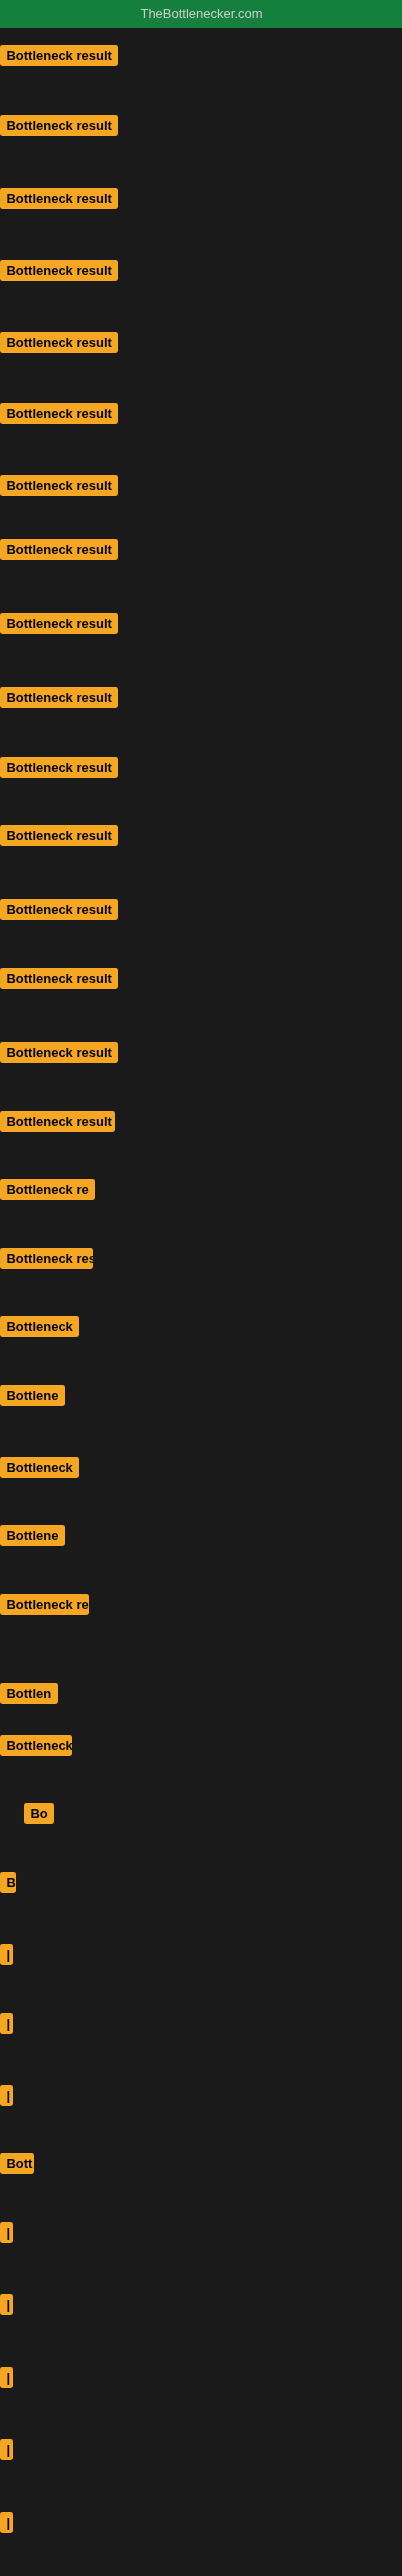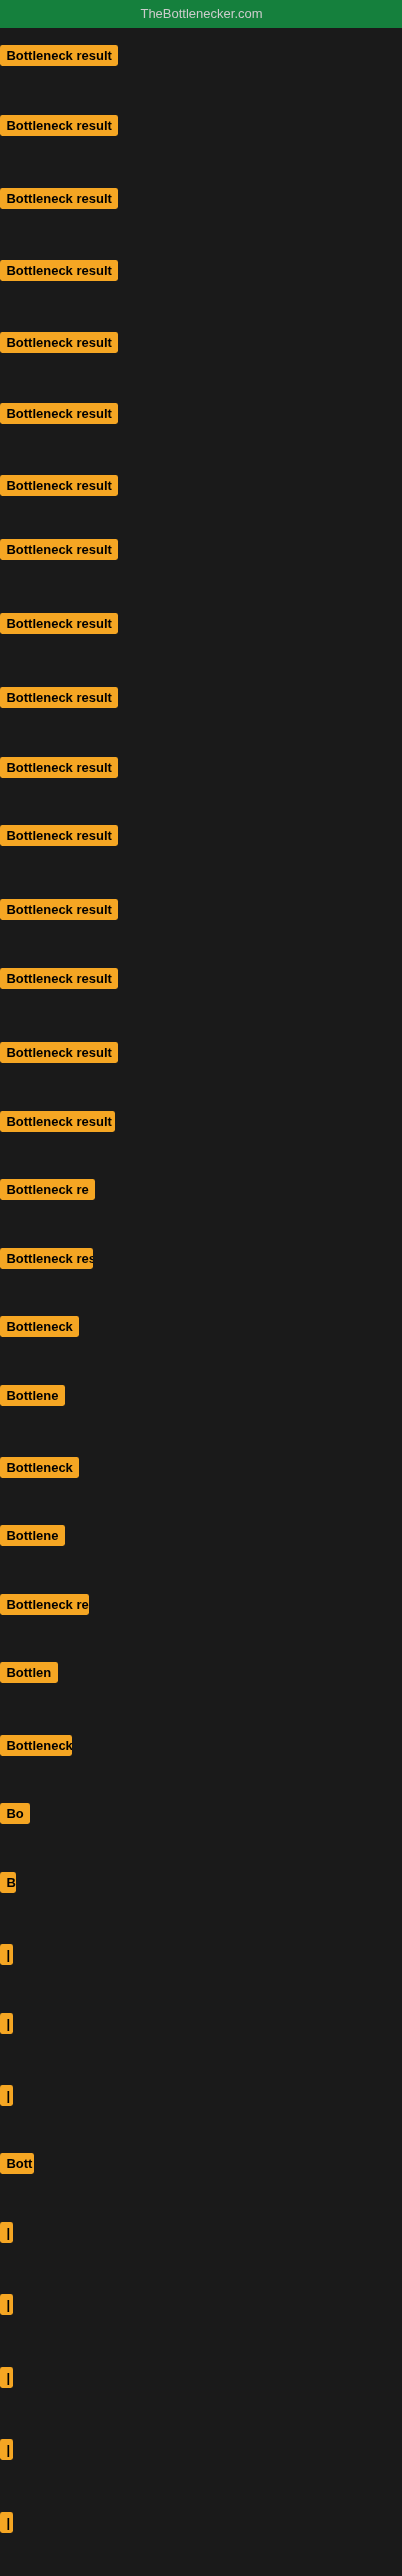--- a/index.html
+++ b/index.html
@@ -59,23 +59,23 @@
     <div class="bottleneck-item" style="top: 968px;"><span class="bottleneck-badge" style="max-width: 141px;">Bottleneck result</span></div>
     <div class="bottleneck-item" style="top: 1042px;"><span class="bottleneck-badge" style="max-width: 120px;">Bottleneck result</span></div>
     <div class="bottleneck-item" style="top: 1111px;"><span class="bottleneck-badge" style="max-width: 115px;">Bottleneck result</span></div>
     <div class="bottleneck-item" style="top: 1179px;"><span class="bottleneck-badge" style="max-width: 97px;">Bottleneck re</span></div>
     <div class="bottleneck-item" style="top: 1248px;"><span class="bottleneck-badge" style="max-width: 93px;">Bottleneck result</span></div>
     <div class="bottleneck-item" style="top: 1316px;"><span class="bottleneck-badge" style="max-width: 81px;">Bottleneck</span></div>
     <div class="bottleneck-item" style="top: 1385px;"><span class="bottleneck-badge" style="max-width: 72px;">Bottlene</span></div>
     <div class="bottleneck-item" style="top: 1457px;"><span class="bottleneck-badge" style="max-width: 81px;">Bottleneck</span></div>
     <div class="bottleneck-item" style="top: 1525px;"><span class="bottleneck-badge" style="max-width: 68px;">Bottlene</span></div>
     <div class="bottleneck-item" style="top: 1594px;"><span class="bottleneck-badge" style="max-width: 89px;">Bottleneck re</span></div>
-    <div class="bottleneck-item" style="top: 1662px;"><span class="bottleneck-badge" style="max-width: 63px;">Bottlen</span></div>
+    <div class="bottleneck-item" style="top: 1662px;"><span class="bottleneck-badge" style="max-width: 63px; margin-top: 21px;">Bottlen</span></div>
     <div class="bottleneck-item" style="top: 1735px;"><span class="bottleneck-badge" style="max-width: 72px;">Bottleneck</span></div>
-    <div class="bottleneck-item" style="top: 1803px;"><span class="bottleneck-badge" style="max-width: 44px;">Bo</span></div>
+    <div class="bottleneck-item" style="top: 1803px; margin-left: 24px;"><span class="bottleneck-badge" style="max-width: 44px;">Bo</span></div>
     <div class="bottleneck-item" style="top: 1872px;"><span class="bottleneck-badge" style="max-width: 16px;">B</span></div>
     <div class="bottleneck-item" style="top: 1944px;"><span class="bottleneck-badge" style="max-width: 4px;">|</span></div>
     <div class="bottleneck-item" style="top: 2013px;"><span class="bottleneck-badge" style="max-width: 4px;">|</span></div>
     <div class="bottleneck-item" style="top: 2085px;"><span class="bottleneck-badge" style="max-width: 4px;">|</span></div>
     <div class="bottleneck-item" style="top: 2153px; text-decoration: underline;"><span class="bottleneck-badge" style="max-width: 34px;">Bott</span></div>
     <div class="bottleneck-item" style="top: 2222px;"><span class="bottleneck-badge" style="max-width: 4px;">|</span></div>
     <div class="bottleneck-item" style="top: 2294px;"><span class="bottleneck-badge" style="max-width: 4px;">|</span></div>
     <div class="bottleneck-item" style="top: 2367px;"><span class="bottleneck-badge" style="max-width: 4px;">|</span></div>
     <div class="bottleneck-item" style="top: 2439px;"><span class="bottleneck-badge" style="max-width: 4px;">|</span></div>
     <div class="bottleneck-item" style="top: 2512px;"><span class="bottleneck-badge" style="max-width: 4px;">|</span></div>

